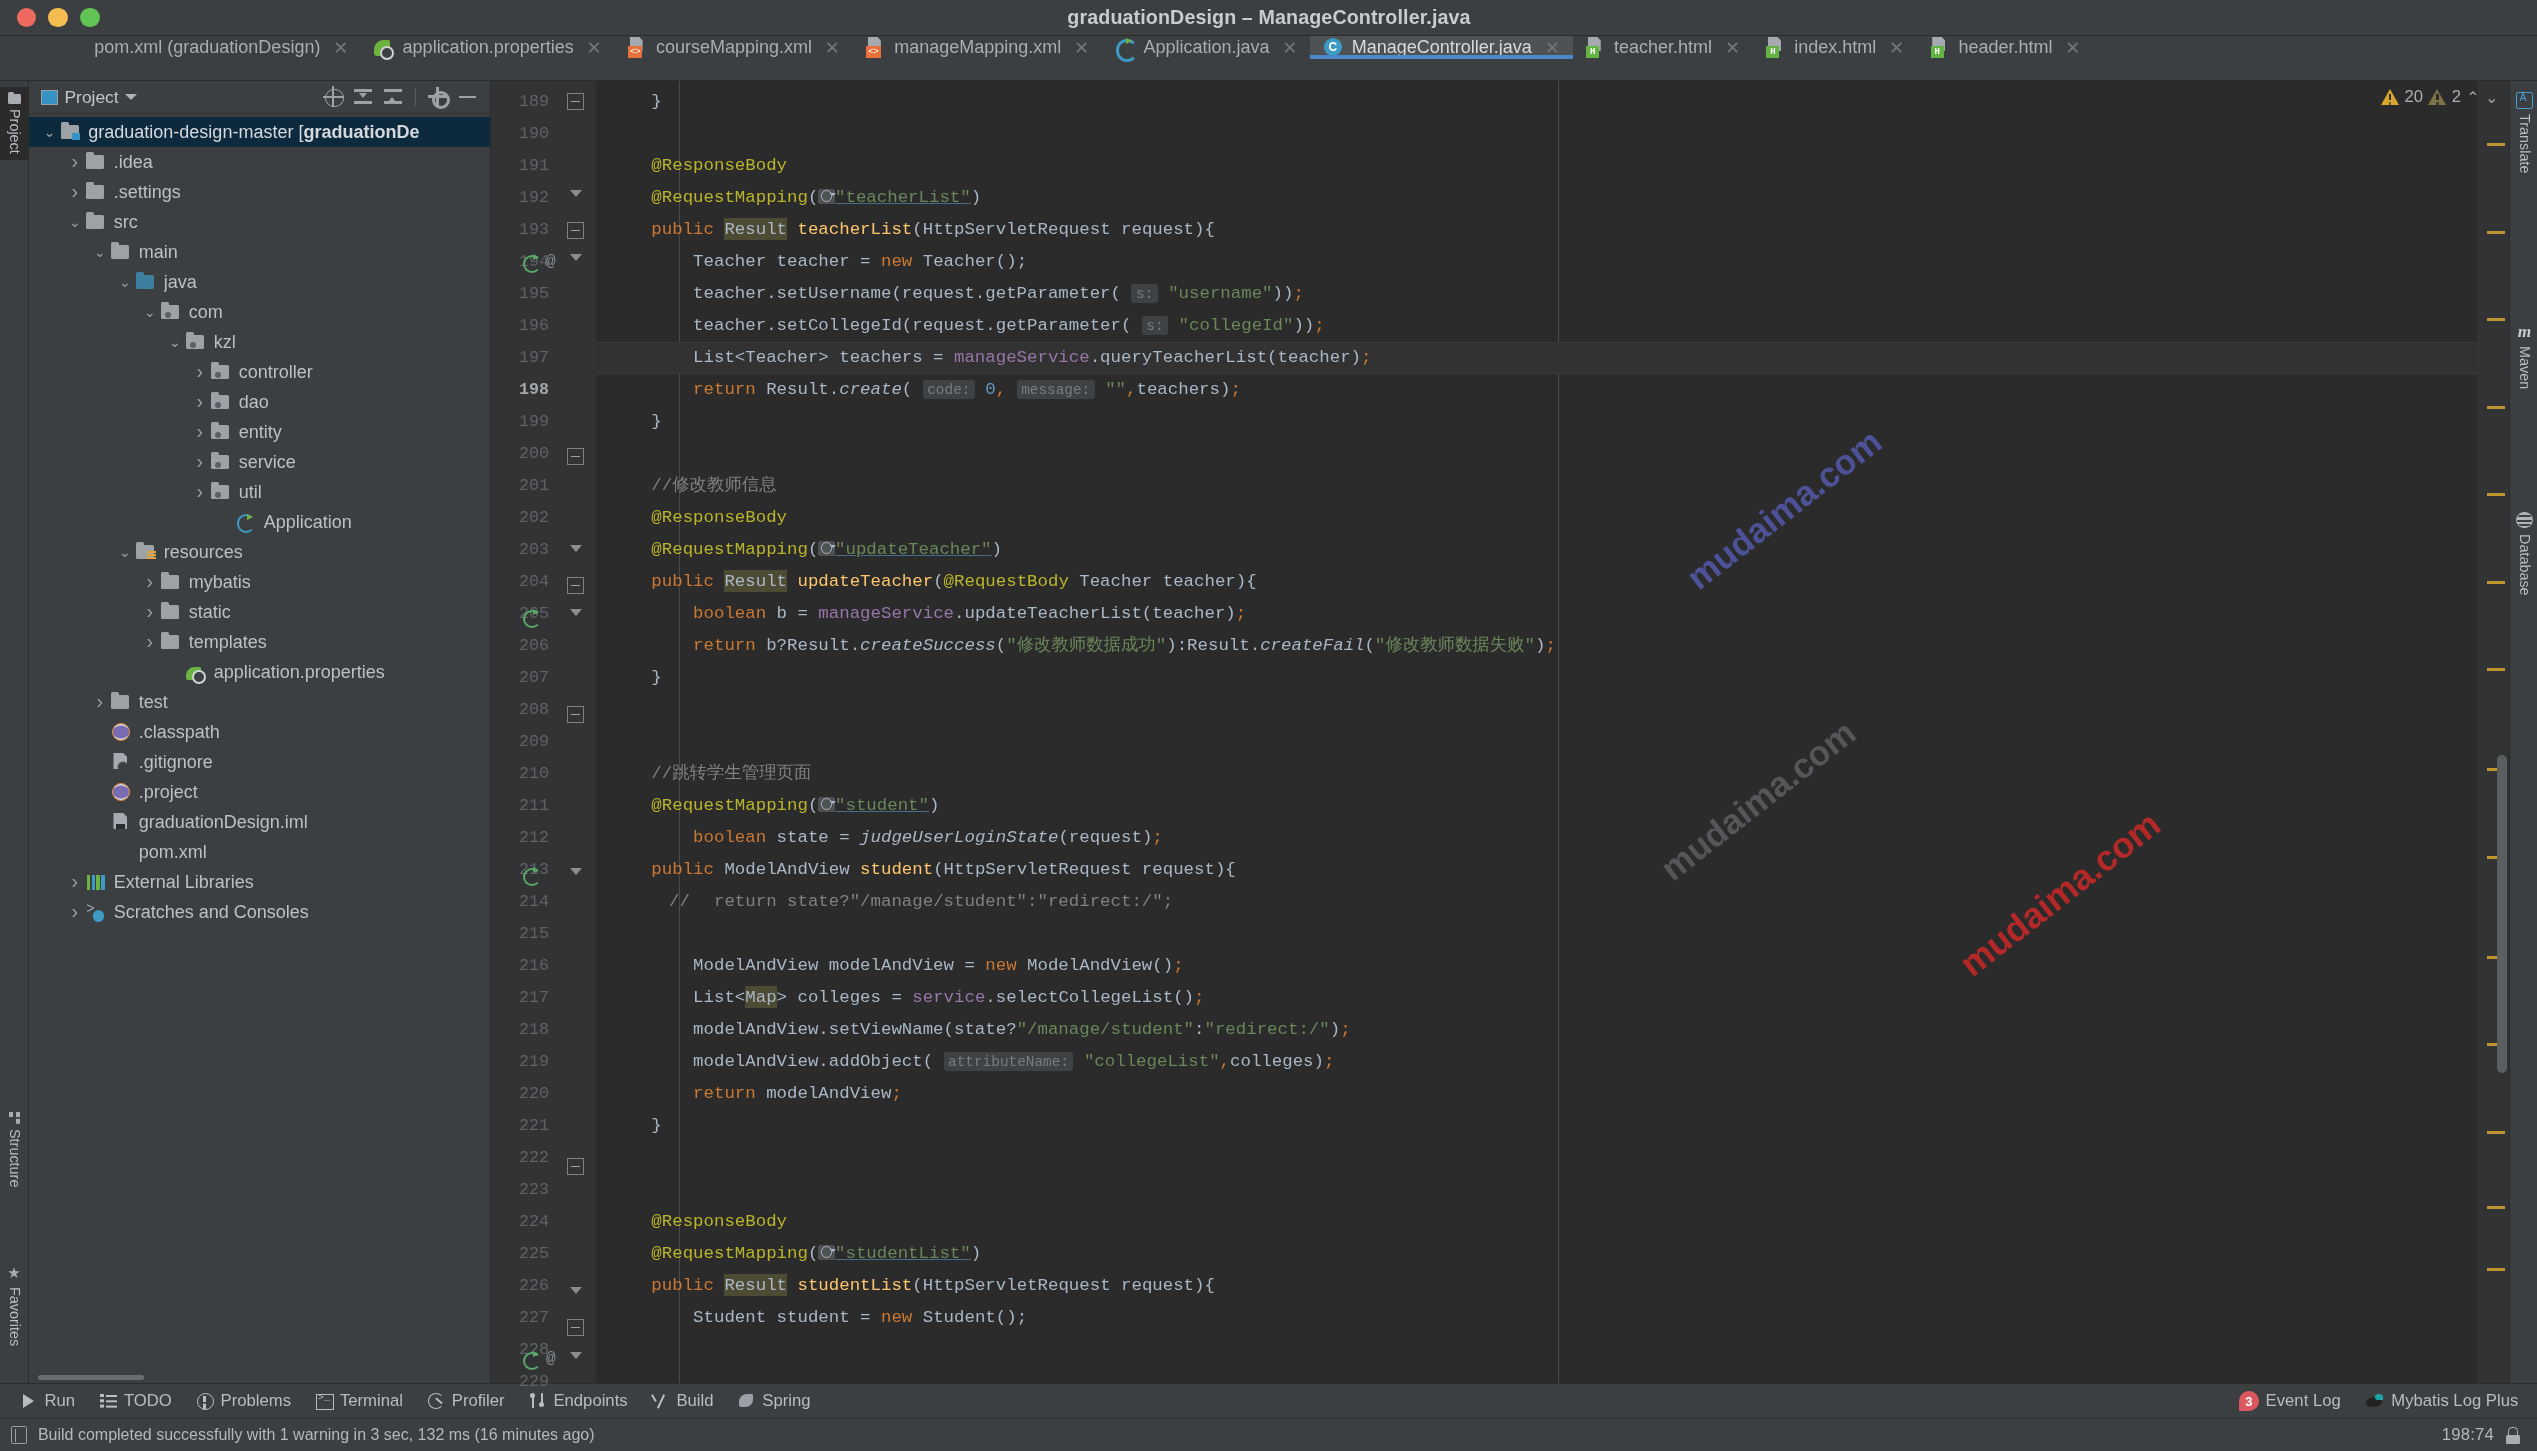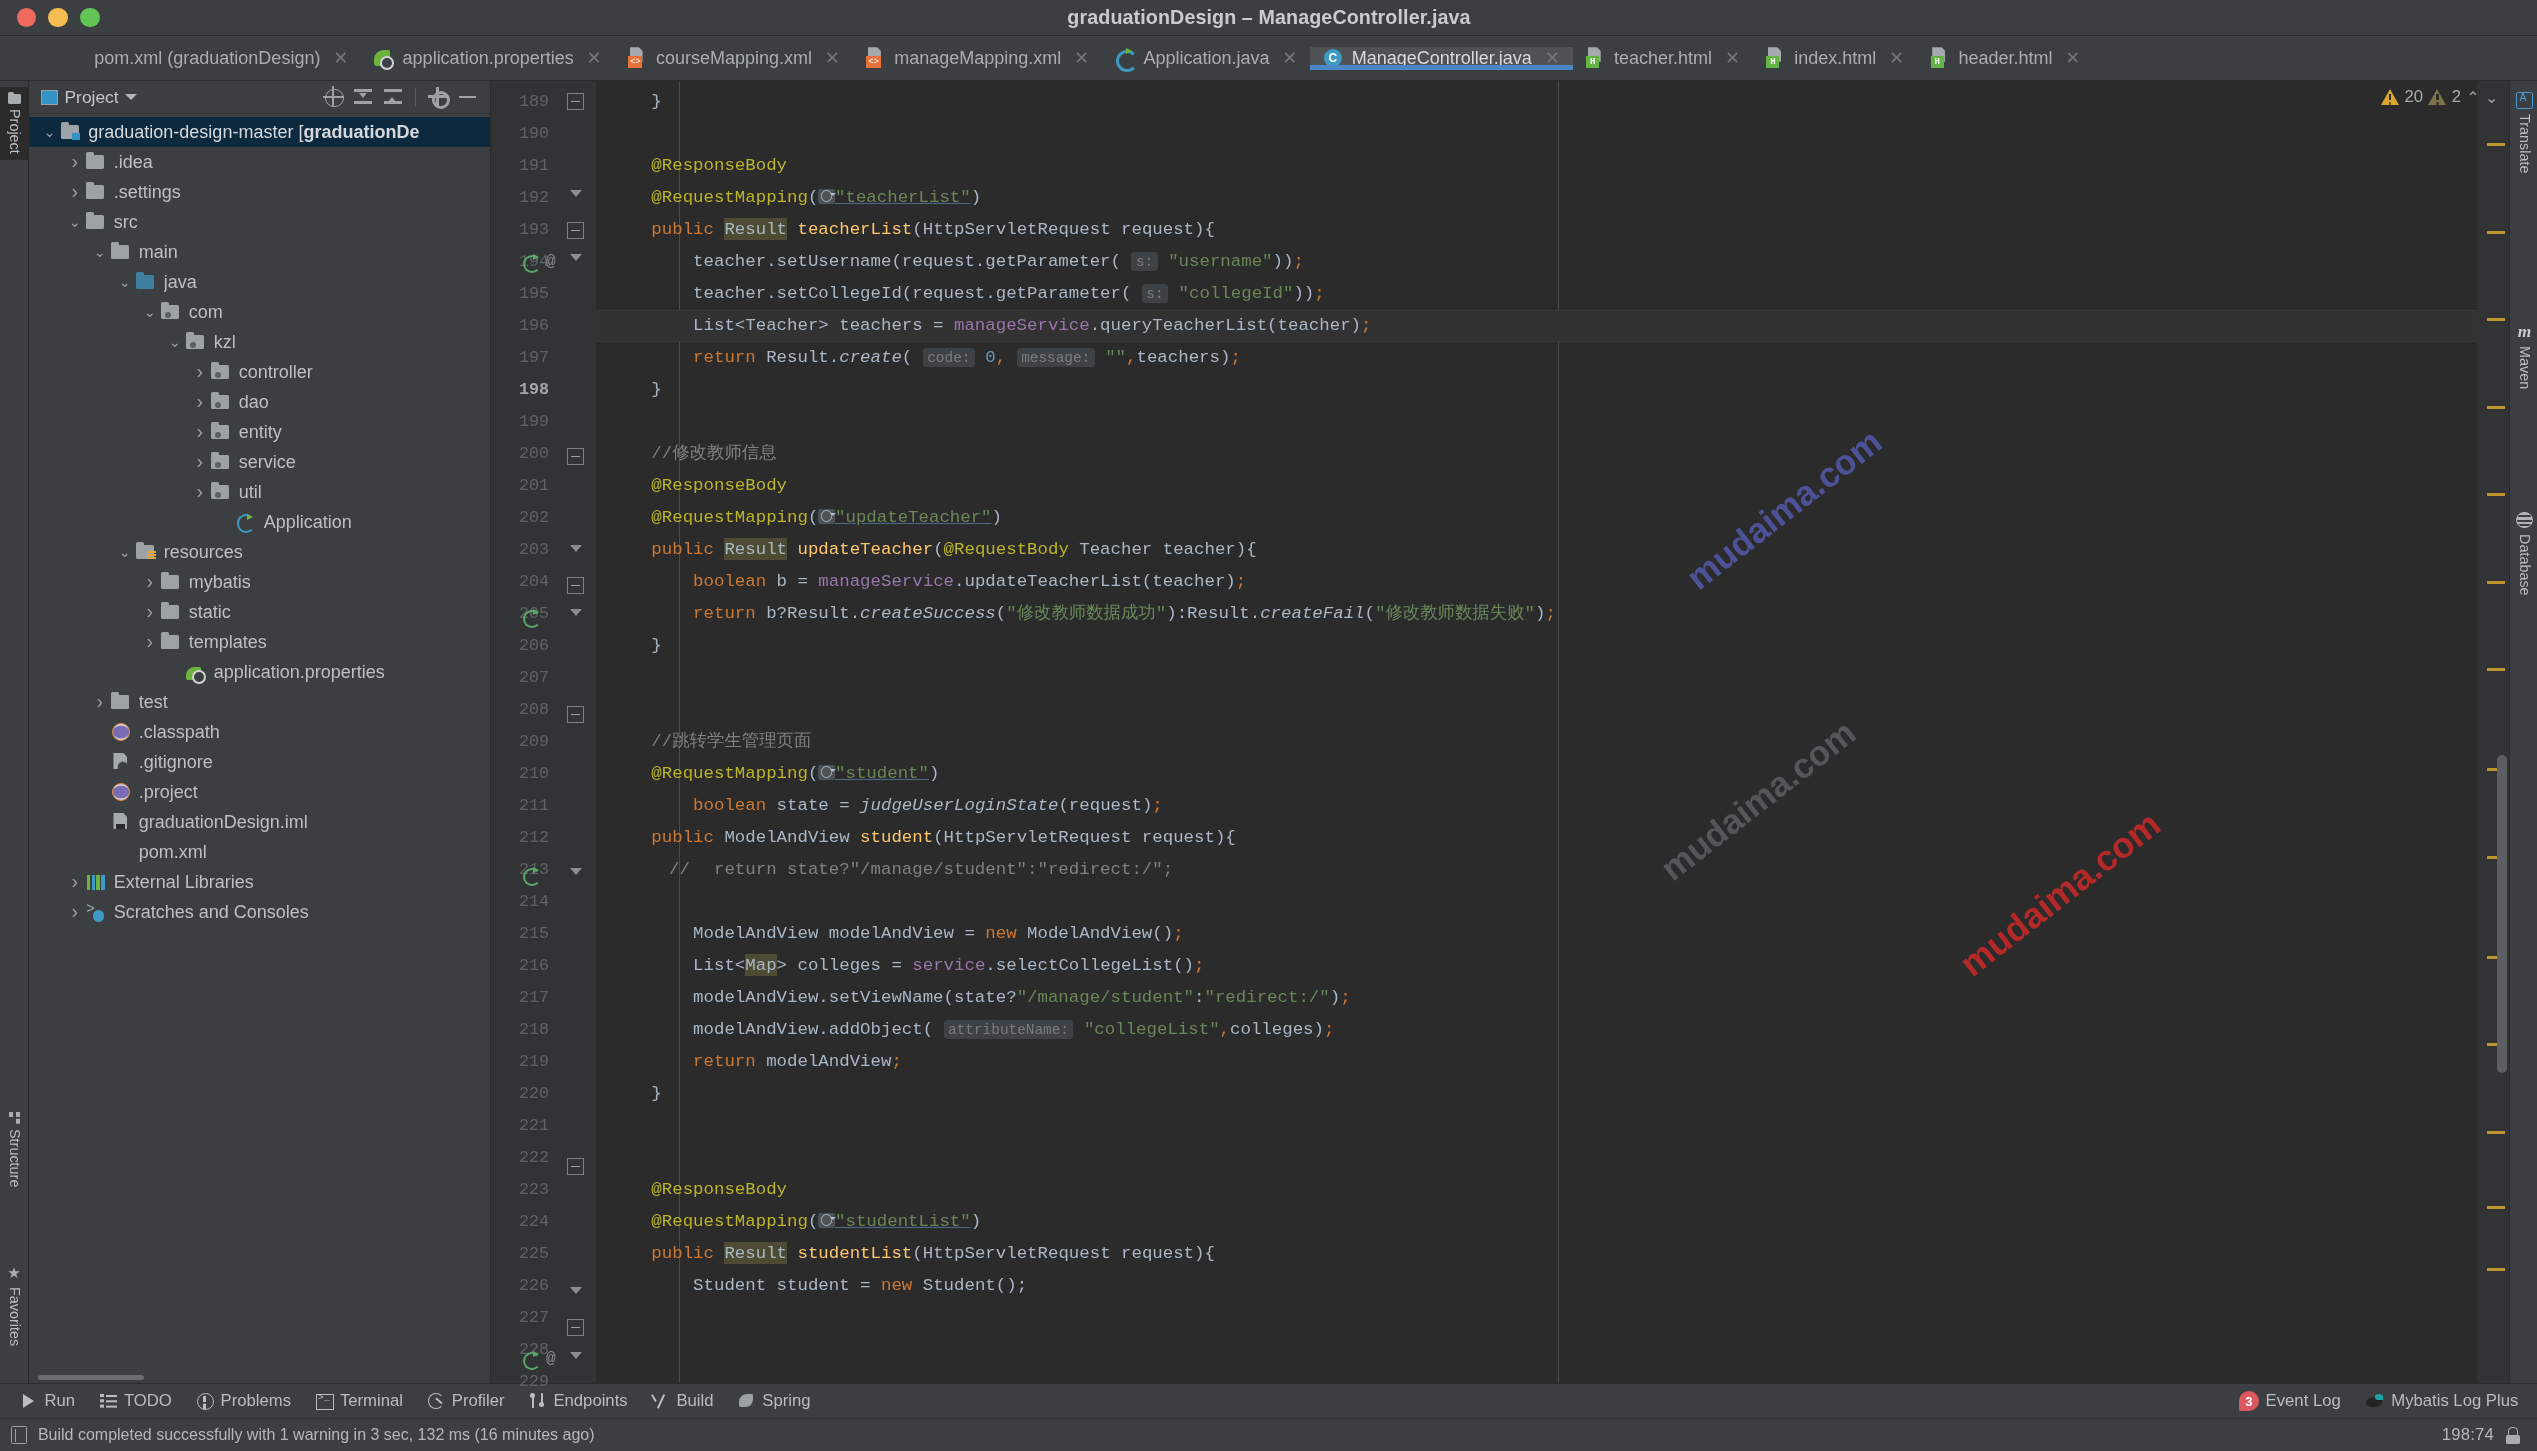--- a/index.html
+++ b/index.html
@@ -22,21 +22,21 @@
   .dot.red{background:#ee6a5f;} .dot.yellow{background:#f5bd4f;} .dot.green{background:#61c454;}
   .window-title {
     position:absolute; left:0; right:0; text-align:center;
     font-size:19.7px; color:#c9cbcd; font-weight:bold; letter-spacing:0.1px;
     pointer-events:none;
   }
 
   
   .tabbar {
     height:45px; background:#3c3f41; flex:none; display:flex;
-    align-items:center; padding-left:53px; position:relative;
+    align-items:flex-start; padding-left:53px; position:relative;
     border-bottom:0.8px solid #2b2b2b;
   }
   .tab {
     display:flex; align-items:center; gap:8.3px; padding:0 13px 0 12px;
     font-size:18px; color:#a9adb2; white-space:nowrap; position:relative;
     cursor:default;
   }
   .tab.active { background:#4e5254; color:#d7dade; }
   .tab.active::after {
     content:""; position:absolute; left:0; right:0; bottom:0; height:4.5px; background:#4a88c7;
@@ -725,20 +725,21 @@
           <div class="lnum">229</div>
         </div>
       <div class="code-area" id="codearea">
         <div class="vguide" style="left:83px;"></div>
         <div class="vguide" style="left:962px;"></div>
       <div class="cline">    <span class="pln">}</span></div>
           <div class="cline"></div>
           <div class="cline">    <span class="ann">@ResponseBody</span></div>
           <div class="cline">    <span class="ann">@RequestMapping</span><span class="pln">(</span><span class="webic"></span><span class="ulink">"teacherList"</span><span class="pln">)</span></div>
           <div class="cline">    <span class="kw">public</span> <span class="pln hl">Result</span> <span class="def">teacherList</span><span class="pln">(HttpServletRequest request){</span></div>
+          <div class="cline">        <span class="pln">Teacher teacher = </span><span class="kw">new</span><span class="pln"> Teacher();</span></div>
           <div class="cline">        <span class="pln">teacher.setUsername(request.getParameter(</span> <span class="param">s:</span> <span class="str">"username"</span><span class="pln">))</span><span class="kw">;</span></div>
           <div class="cline">        <span class="pln">teacher.setCollegeId(request.getParameter(</span> <span class="param">s:</span> <span class="str">"collegeId"</span><span class="pln">))</span><span class="kw">;</span></div>
           <div class="cline cur">        <span class="pln">List&lt;Teacher&gt; teachers = </span><span class="fld">manageService</span><span class="pln">.queryTeacherList(teacher)</span><span class="kw">;</span></div>
           <div class="cline">        <span class="kw">return</span><span class="pln"> Result.</span><span class="stc pln">create</span><span class="pln">(</span> <span class="param">code:</span> <span class="num">0</span><span class="kw">,</span> <span class="param">message:</span> <span class="str">""</span><span class="kw">,</span><span class="pln">teachers)</span><span class="kw">;</span></div>
           <div class="cline">    <span class="pln">}</span></div>
           <div class="cline"></div>
           <div class="cline">    <span class="cmt">//修改教师信息</span></div>
           <div class="cline">    <span class="ann">@ResponseBody</span></div>
           <div class="cline">    <span class="ann">@RequestMapping</span><span class="pln">(</span><span class="webic"></span><span class="ulink">"updateTeacher"</span><span class="pln">)</span></div>
           <div class="cline">    <span class="kw">public</span> <span class="pln hl">Result</span> <span class="def">updateTeacher</span><span class="pln">(</span><span class="ann">@RequestBody</span><span class="pln"> Teacher teacher){</span></div>

